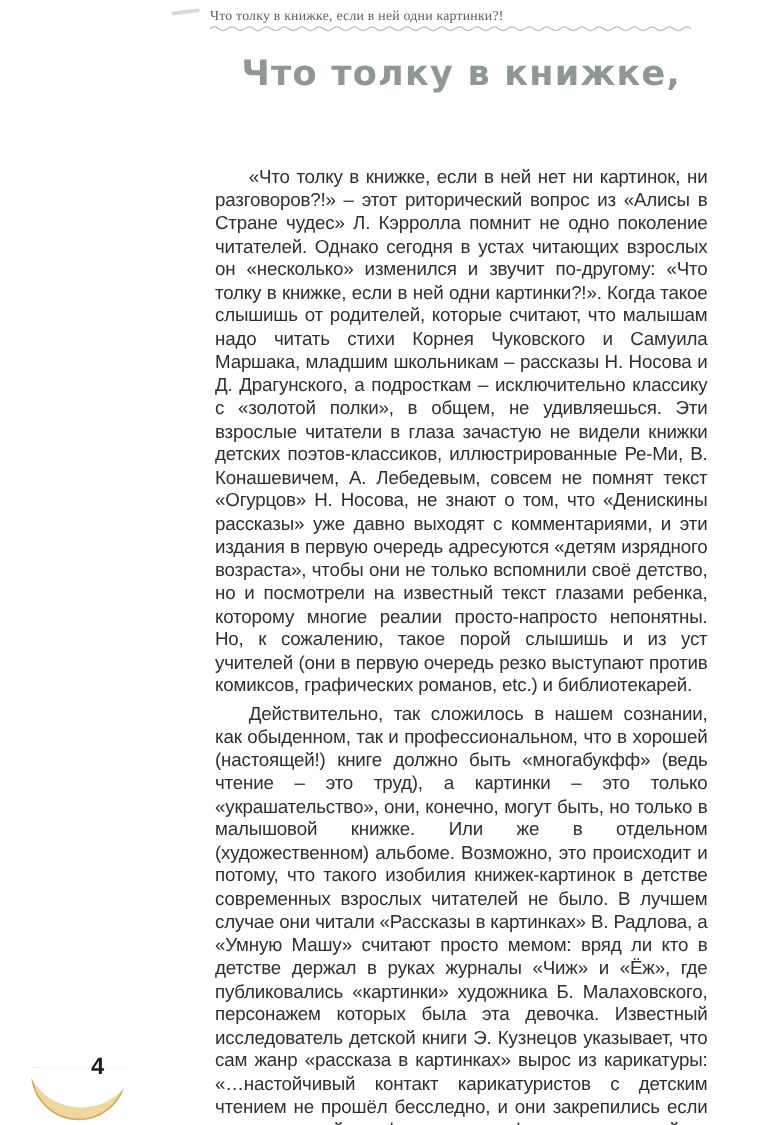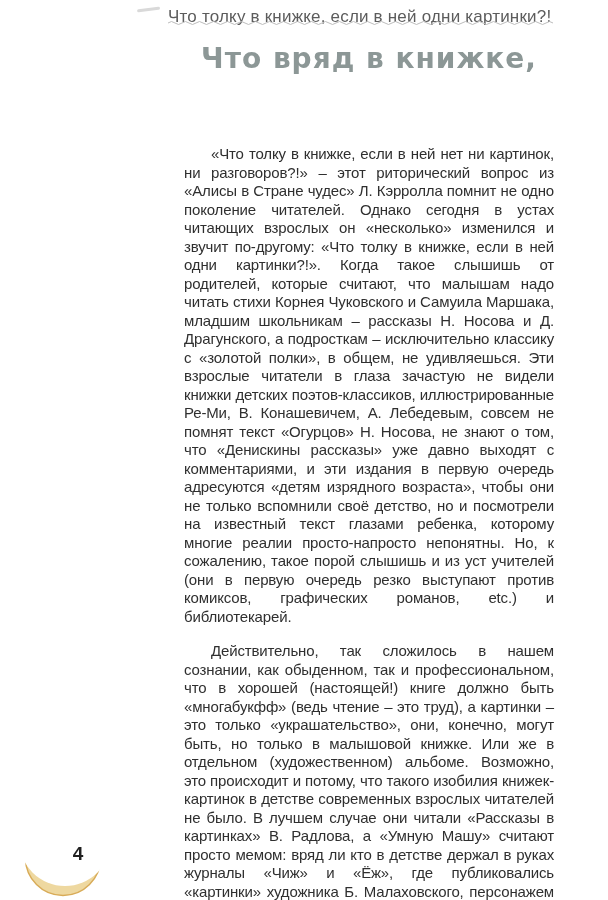--- a/index.html
+++ b/index.html
@@ -11,24 +11,25 @@
   }
   .page {
     position: relative;
     width: 608px; height: 900px;
     background: #ffffff;
   }
   .running-header {
     position: absolute;
     left: 168px; top: 7px;
     width: 402px;
-    font-size: 17px;
+    font-size: 11px;
     letter-spacing: 0.2px;
     color: #5c5c5c;
     white-space: nowrap;
+    font-family: Liberation Serif, serif;
   }
   .wave-divider {
     position: absolute;
     left: 168px; top: 18px;
     width: 398px; height: 9px;
   }
   .artifact-mark {
     position: absolute;
     left: 137px; top: 8px;
     width: 23px; height: 2.5px;
@@ -53,21 +54,21 @@
     left: 168px; top: 129px;
     width: 402px;
     font-size: 15px;
     line-height: 18.5px;
     color: #2f2f2f;
     text-align: justify;
     letter-spacing: -0.15px;
     hyphens: auto;
   }
   .body-text p {
-    margin: 16px;
+    margin: 4px;
     text-indent: 27px;
   }
   .crescent {
     position: absolute;
     left: 24px; top: 854px;
     width: 82px; height: 45px;
   }
   .page-number {
     position: absolute;
     left: 62px; top: 843px;
@@ -85,21 +86,21 @@
 
   <div class="running-header">Что толку в книжке, если в ней одни картинки?!</div>
 
   <div class="artifact-mark"></div>
 
   <svg class="wave-divider" viewBox="0 0 398 9" preserveAspectRatio="none">
     <path fill="none" stroke="#bdbdbd" stroke-width="1" d="M0,5 q3.5,-3 7,0 t7,0 t7,0 t7,0 t7,0 t7,0 t7,0 t7,0 t7,0 t7,0 t7,0 t7,0 t7,0 t7,0 t7,0 t7,0 t7,0 t7,0 t7,0 t7,0 t7,0 t7,0 t7,0 t7,0 t7,0 t7,0 t7,0 t7,0 t7,0 t7,0 t7,0 t7,0 t7,0 t7,0 t7,0 t7,0 t7,0 t7,0 t7,0 t7,0 t7,0 t7,0 t7,0 t7,0 t7,0 t7,0 t7,0 t7,0 t7,0 t7,0 t7,0 t7,0 t7,0 t7,0 t7,0"></path>
   </svg>
 
   <div class="chapter-title">
-    <div>Что вряд в книжке,</div>
+    <div>Что толку в книжке,</div>
   </div>
 
   <div class="body-text" lang="ru">
     <p>«Что толку в книжке, если в ней нет ни картинок, ни разговоров?!» – этот риторический вопрос из «Алисы в Стране чудес» Л. Кэрролла помнит не одно поколение читателей. Однако сегодня в устах читающих взрослых он «несколько» изменился и звучит по-другому: «Что толку в книжке, если в ней одни картинки?!». Когда такое слышишь от родителей, которые считают, что малышам надо читать стихи Корнея Чуковского и Самуила Маршака, младшим школьникам – рассказы Н. Носова и Д. Драгунского, а подросткам – исключительно классику с «золотой полки», в общем, не удивляешься. Эти взрослые читатели в глаза зачастую не видели книжки детских поэтов-классиков, иллюстрированные Ре-Ми, В. Конашевичем, А. Лебедевым, совсем не помнят текст «Огурцов» Н. Носова, не знают о том, что «Денискины рассказы» уже давно выходят с комментариями, и эти издания в первую очередь адресуются «детям изрядного возраста», чтобы они не только вспомнили своё детство, но и посмотрели на известный текст глазами ребенка, которому многие реалии просто-напросто непонятны. Но, к сожалению, такое порой слышишь и из уст учителей (они в первую очередь резко выступают против комиксов, графических романов, etc.) и библиотекарей.</p>
     <p>Действительно, так сложилось в нашем сознании, как обыденном, так и профессиональном, что в хорошей (настоящей!) книге должно быть «многабукфф» (ведь чтение – это труд), а картинки – это только «украшательство», они, конечно, могут быть, но только в малышовой книжке. Или же в отдельном (художественном) альбоме. Возможно, это происходит и потому, что такого изобилия книжек-картинок в детстве современных взрослых читателей не было. В лучшем случае они читали «Рассказы в картинках» В. Радлова, а «Умную Машу» считают просто мемом: вряд ли кто в детстве держал в руках журналы «Чиж» и «Ёж», где публиковались «картинки» художника Б. Малаховского, персонажем которых была эта девочка. Известный исследователь детской книги Э. Кузнецов указывает, что сам жанр «рассказа в картинках» вырос из карикатуры: «…настойчивый контакт карикатуристов с детским чтением не прошёл бесследно, и они закрепились если не в книжной графике, то в сфере родственной, в графике журнальной. Речь идёт о знаменитых детских журналах “Ёж” и “Чиж” &lt;…&gt; специфический жанр “рассказ</p>
   </div>
 
   <svg class="crescent" viewBox="0 0 82 45">
     <circle cx="39" cy="4" r="37.5" fill="#eed8a0" stroke="#d8ab57" stroke-width="1.4"></circle>
     <circle cx="41" cy="-14" r="46" fill="#ffffff"></circle>

